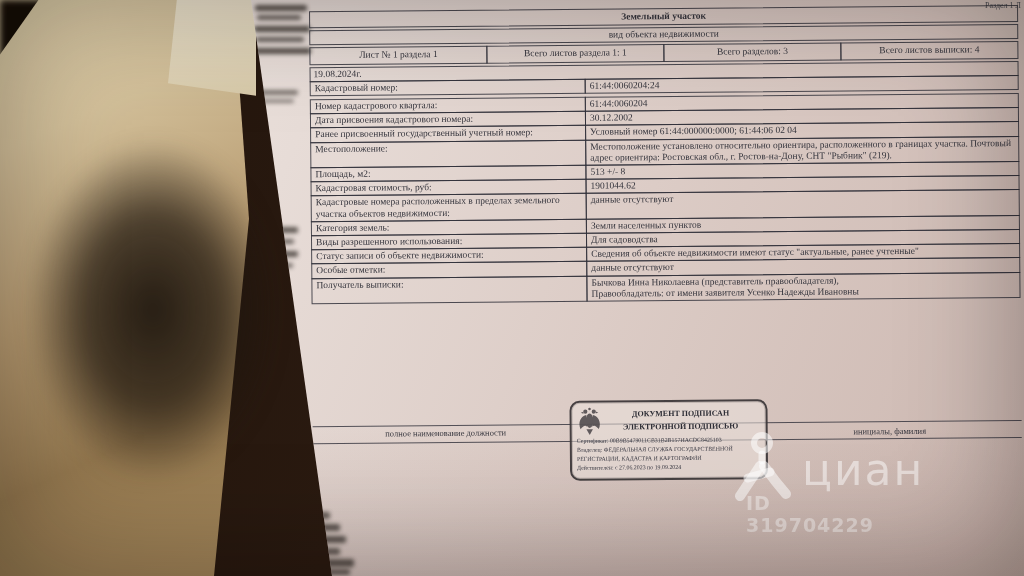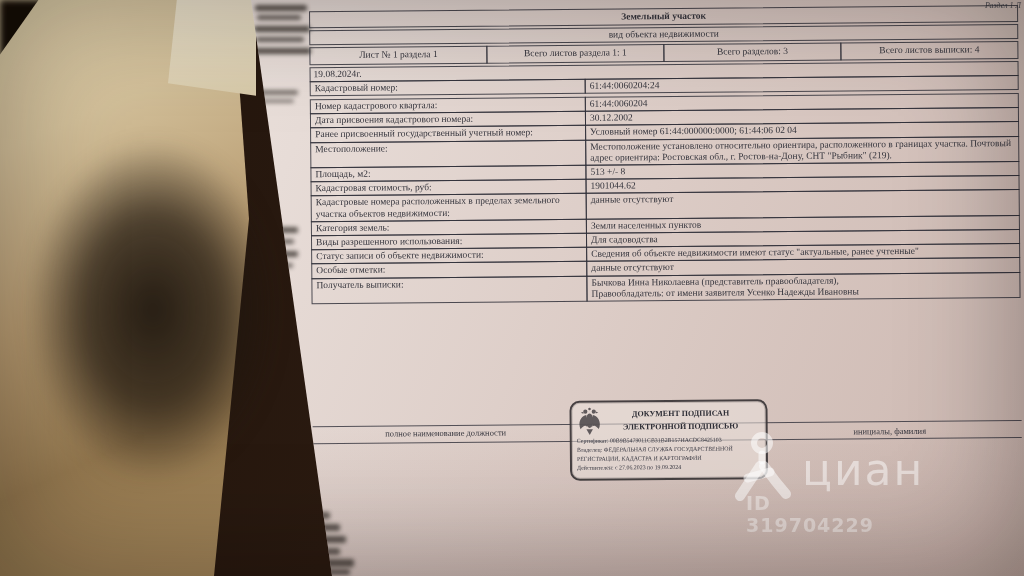--- a/index.html
+++ b/index.html
@@ -21,21 +21,21 @@
   #corner-shadow{position:absolute;left:0;top:0;width:60px;height:70px;z-index:2;
         clip-path:polygon(0 0,64% 0,0 78%);background:#150d06;filter:blur(3px);}
   
   #whitedoc{position:absolute;left:0;top:0;width:1024px;height:576px;z-index:3;
         clip-path:polygon(251px 0,1024px 0,1024px 576px,332px 576px);
         background:linear-gradient(112deg,#f0e8e3 0%,#e7dcd7 28%,#dcccc6 58%,#cbb6af 100%);}
   #doc-shade{position:absolute;inset:0;pointer-events:none;
         background:linear-gradient(96deg,rgba(95,70,58,.30) 0%,rgba(95,70,58,0) 14%),
                    linear-gradient(0deg,rgba(130,95,88,.16) 0%,rgba(130,95,88,0) 26%);}
   .sm{position:absolute;background:#36302b;filter:blur(2.2px);border-radius:2px;}
-  #corner-label{position:absolute;top:1px;right:3px;font-size:8px;color:#4a4a52;font-style:italic;}
+  #corner-label{position:absolute;top:1px;right:3px;font-size:8px;color:#4a4a52;}
   
   #doc-content{position:absolute;left:309px;top:5px;width:709px;
         transform:rotate(-0.5deg);transform-origin:top right;
         font-size:9.5px;line-height:1.18;color:#35353d;}
   .bx{border:1px solid rgba(48,48,58,.85);}
   #hdr1{text-align:center;padding:2px 0;font-weight:bold;}
   #hdr2{text-align:center;padding:1px 0;margin-top:2px;}
   #cols{display:flex;margin-top:2px;}
   #cols>div{flex:1;text-align:center;padding:2px 0;border:1px solid rgba(48,48,58,.85);margin-left:-1px;}
   #cols>div:first-child{margin-left:0;}

